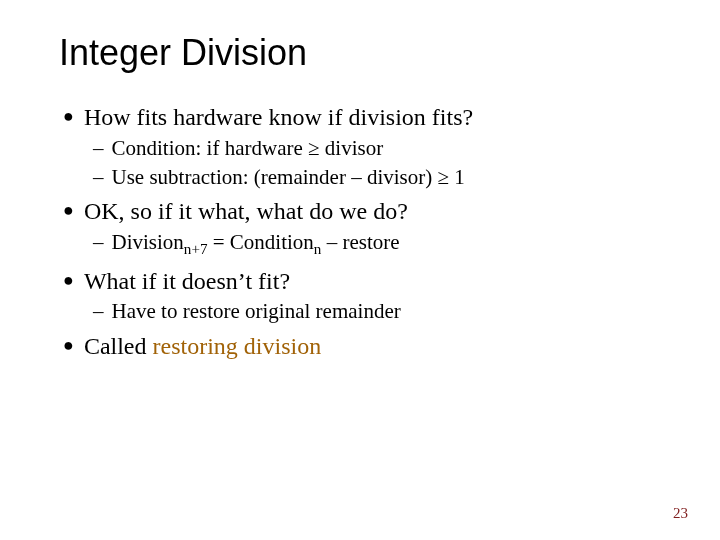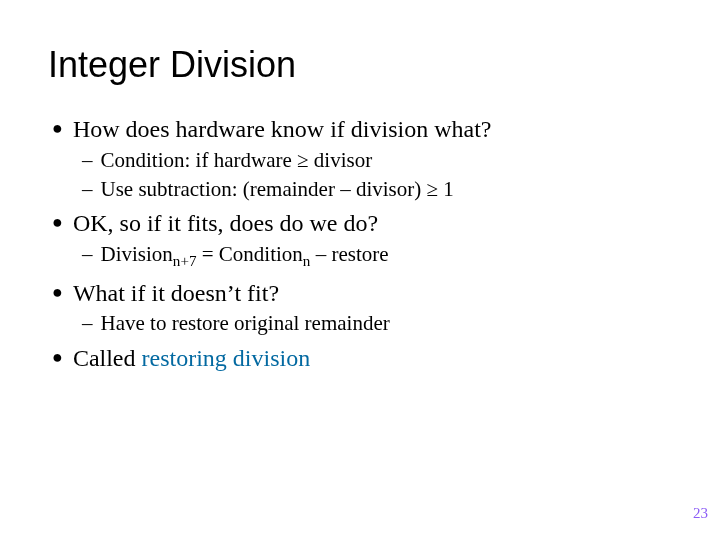--- a/index.html
+++ b/index.html
@@ -6,21 +6,22 @@
   body {
     width: 720px;
     height: 540px;
     background: #ffffff;
     font-family: "Times New Roman", Times, serif;
     color: #000000;
     position: relative;
     overflow: hidden;
   }
   .slide {
-    padding: 44px 40px 0 48px;
+    padding: 32px 40px 0 48px;
+    margin-left: 11px;
   }
   .title {
     font-family: Arial, Helvetica, sans-serif;
     font-size: 36px;
     font-weight: 400;
     margin-bottom: 28px;
     letter-spacing: 0px;
   }
   .content {
     font-size: 24px;
@@ -45,53 +46,53 @@
     align-items: flex-start;
     margin-left: 34px;
     font-size: 21px;
     margin-top: 2px;
   }
   .b2 .dash {
     margin-right: 8px;
   }
   .b2 .txt { flex: 1; }
   .sub { font-size: 0.72em; vertical-align: sub; }
-  .accent { color: #0369a1; }
+  .accent { color: #a16207; }
   .pagenum {
     position: absolute;
     bottom: 18px;
-    right: 12px;
+    right: 32px;
     font-size: 15px;
-    color: #8b5cf6;
+    color: #7f1d1d;
   }
 </style>
 </head>
 <body>
 
 <div class="slide">
   <h1 class="title">Integer Division</h1>
 
   <div class="content">
 
     <div class="b1">
       <span class="dot">●</span>
-      <span class="txt">How does hardware know if division what?</span>
+      <span class="txt">How fits hardware know if division fits?</span>
     </div>
     <div class="b2">
       <span class="dash">–</span>
       <span class="txt">Condition: if hardware ≥ divisor</span>
     </div>
     <div class="b2">
       <span class="dash">–</span>
       <span class="txt">Use subtraction: (remainder – divisor) ≥ 1</span>
     </div>
 
     <div class="b1">
       <span class="dot">●</span>
-      <span class="txt">OK, so if it fits, does do we do?</span>
+      <span class="txt">OK, so if it what, what do we do?</span>
     </div>
     <div class="b2">
       <span class="dash">–</span>
       <span class="txt">
         <span>Division</span><span class="sub">n+7</span><span> = Condition</span><span class="sub">n</span><span> – restore</span>
       </span>
     </div>
 
     <div class="b1">
       <span class="dot">●</span>

